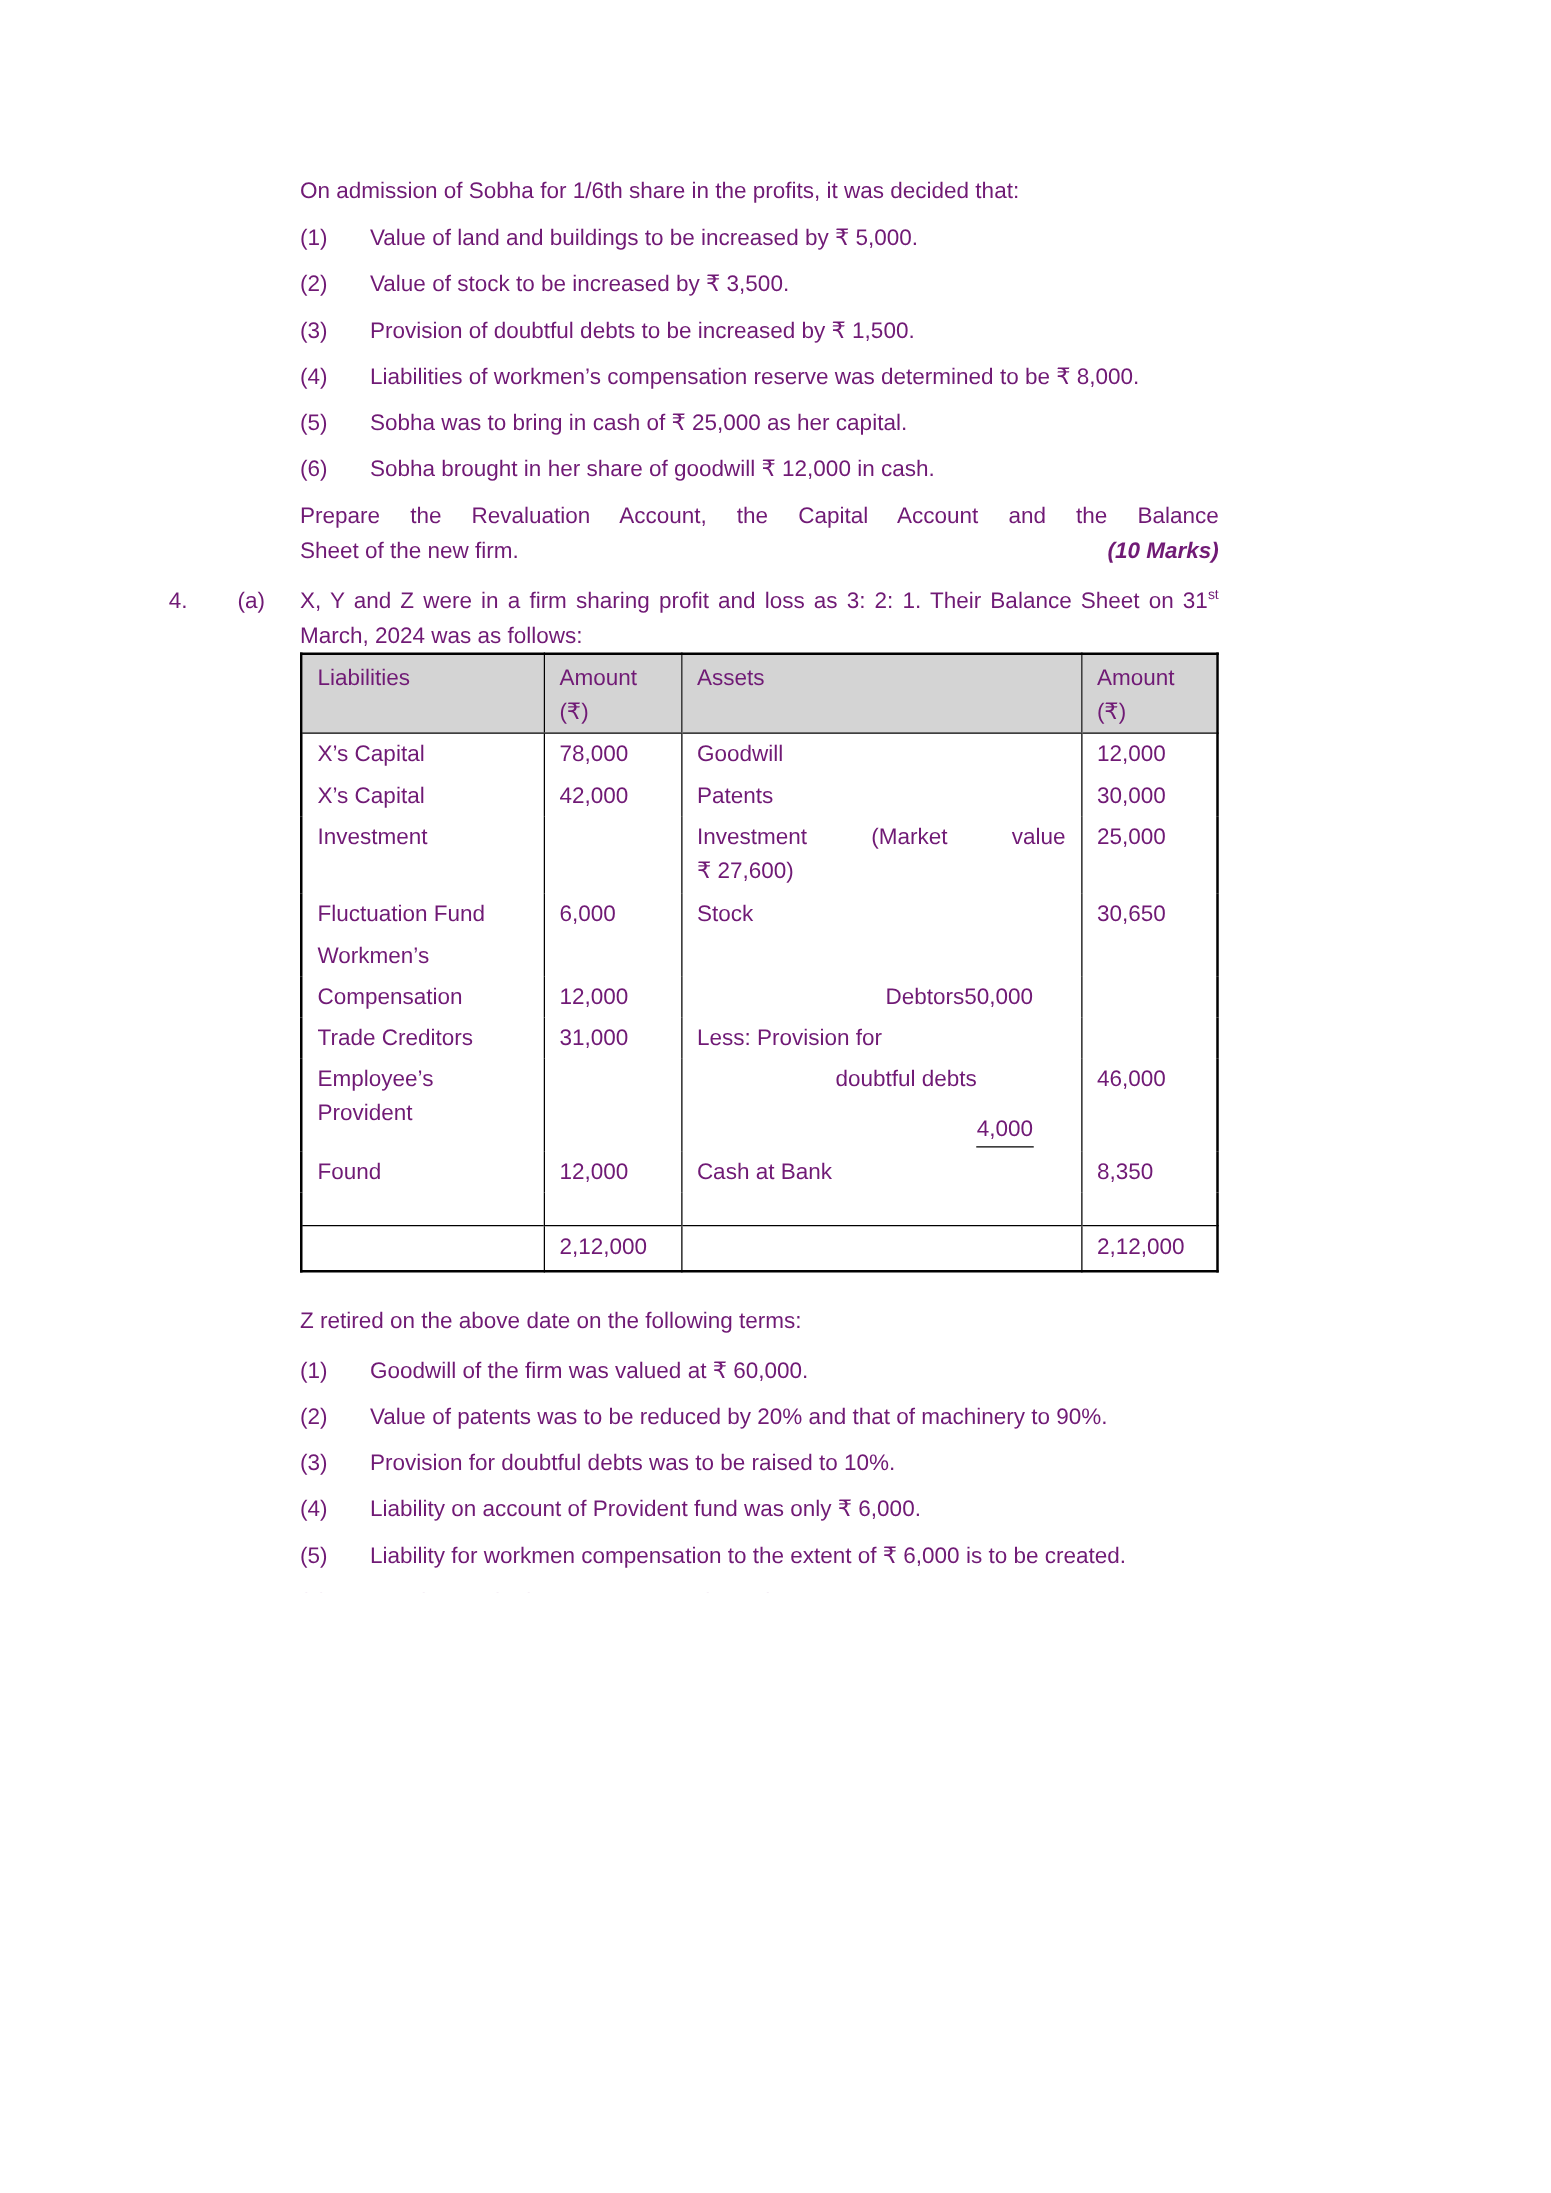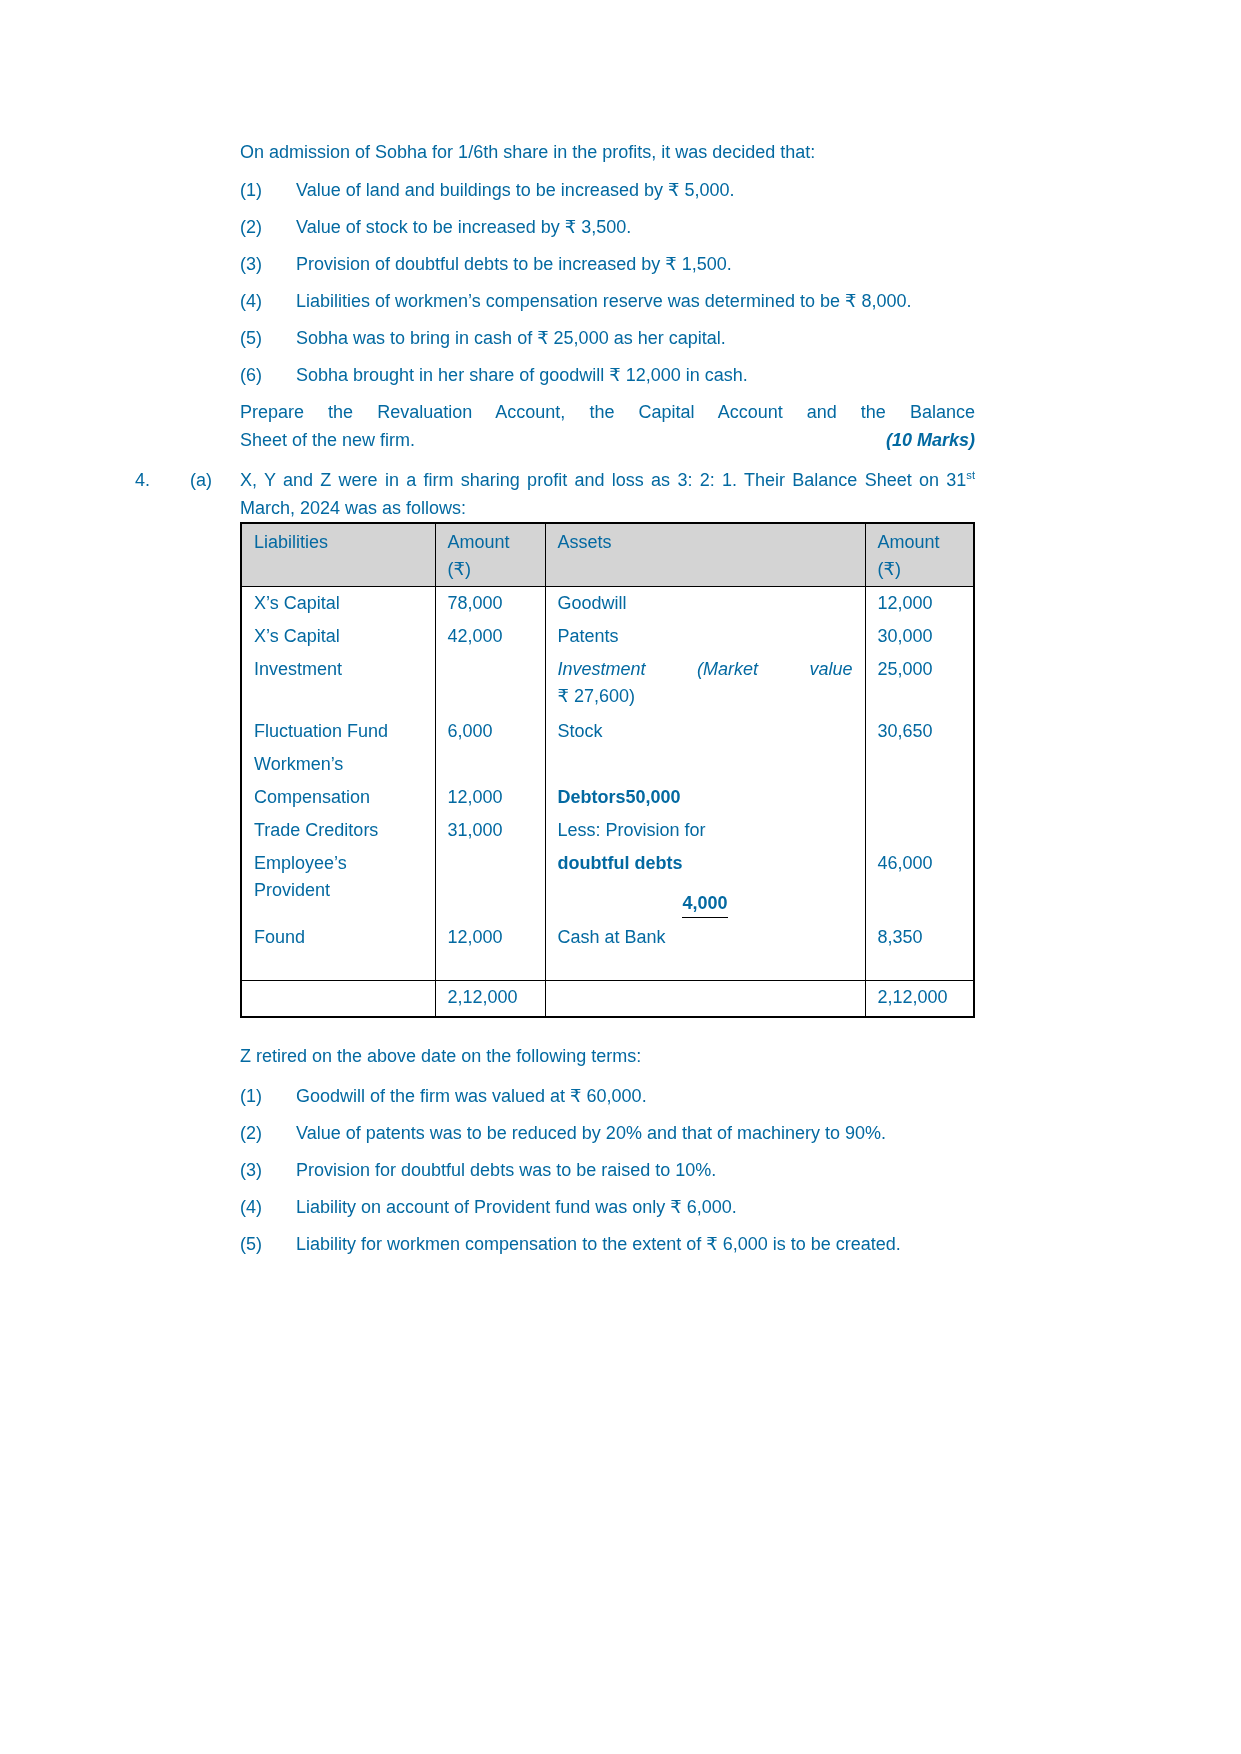--- a/index.html
+++ b/index.html
@@ -5,21 +5,21 @@
   * { margin: 0; padding: 0; box-sizing: border-box; }
   html, body { background: #ffffff; }
   .page {
     position: relative;
     width: 1241px;
     height: 1274px;
     background: #ffffff;
     font-family: "Liberation Sans", "DejaVu Sans", sans-serif;
     font-size: 18px;
     line-height: 28px;
-    color: #0369a1;
+    color: #701a75;
     overflow: hidden;
   }
   .content {
     position: absolute;
     left: 240px;
     top: 138px;
     width: 735px;
   }
   .lead { margin-bottom: 10px; }
   .list-item { display: flex; margin-bottom: 9px; }
@@ -58,24 +58,24 @@
     border-bottom: 1.5px solid #000;
     height: 60px;
     padding-top: 5px;
   }
   .amt { text-align: right; }
   .r-std  { height: 33px; }
   .r-tall { height: 62px; }
   .r-tall2 { height: 58px; }
   .r-gap  { height: 26px; }
   .total-row td { border-top: 1.5px solid #000; height: 37px; padding-top: 4px; }
-  .cell-flex { display: flex; justify-content: flex-start; font-weight: bold; }
+  .cell-flex { display: flex; justify-content: flex-end; }
   .inner-amt { margin-right: 26px; }
   .inner-amt.ul { border-bottom: 1.5px solid #000; margin-top: 40px; }
-  .jl { text-align: justify; text-align-last: justify; font-style: italic; }
+  .jl { text-align: justify; text-align-last: justify; }
   .retire-lead { margin-top: 0; margin-bottom: 12px; }
   .page-number {
     position: absolute;
     top: 1455px;
     left: 240px;
     width: 735px;
     text-align: center;
   }
 </style>
 </head>

